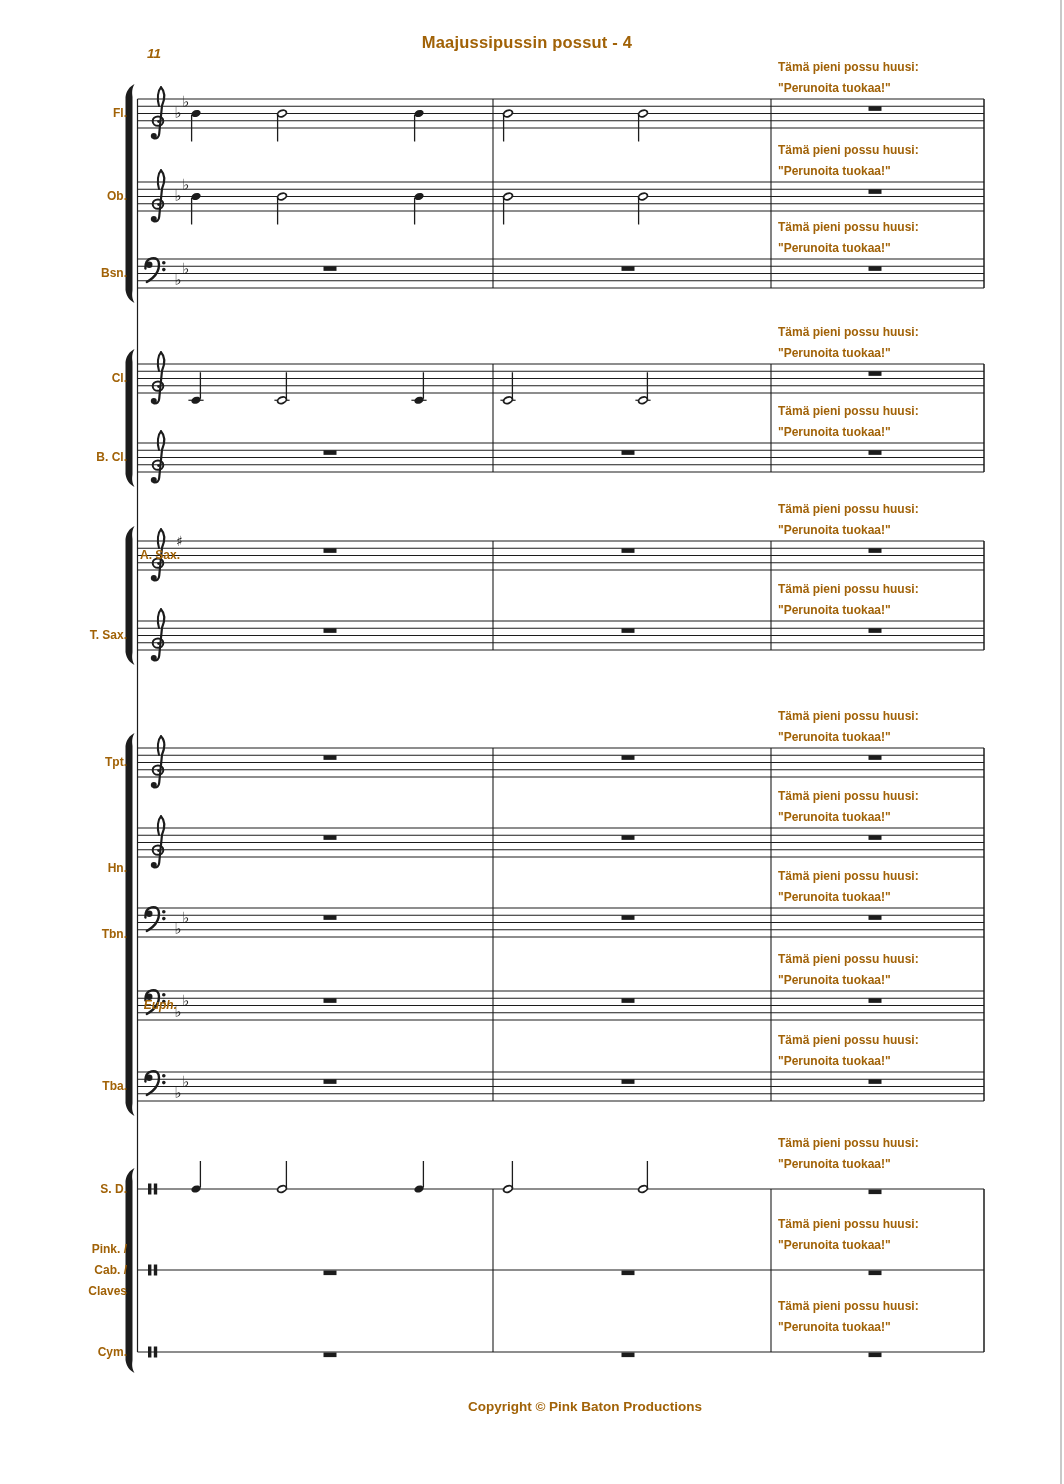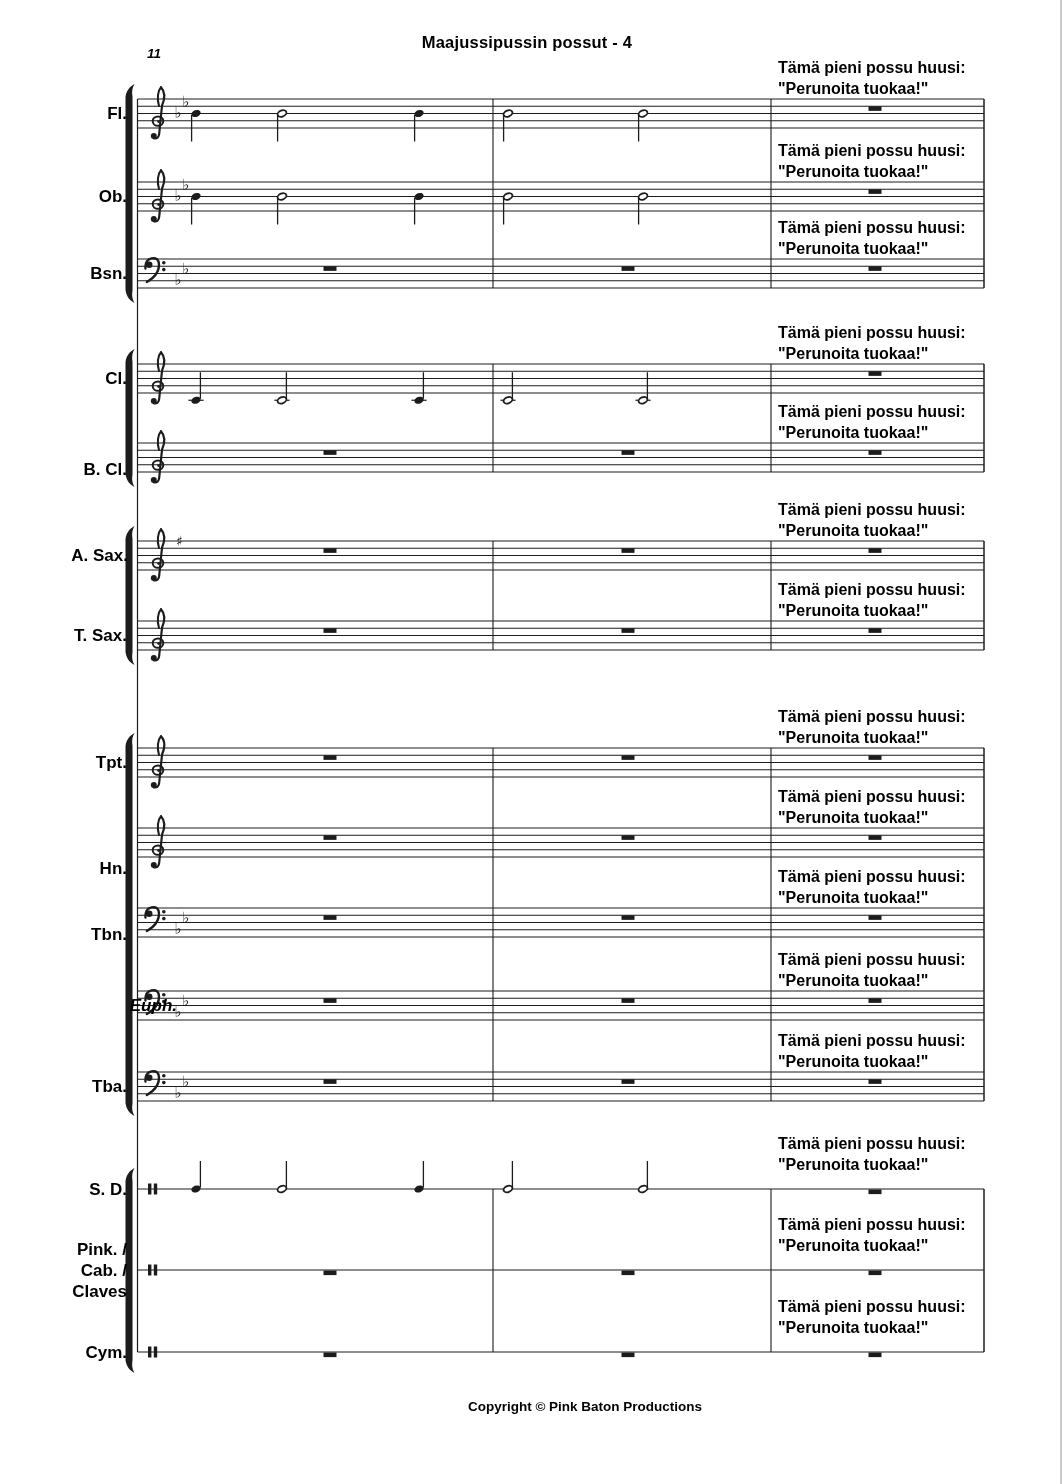--- a/index.html
+++ b/index.html
@@ -1,27 +1,27 @@
 <!DOCTYPE html>
 <html><head>
 <meta charset="utf-8">
 <style>
   html,body{margin:0;padding:0;background:#ffffff;}
   .page{position:relative;width:1064px;height:1484px;background:#fff;overflow:hidden;
-        font-family:"Liberation Sans",sans-serif;color:#000000;}
+        font-family:"Liberation Sans",sans-serif;color:#a16207;}
   .title{position:absolute;top:33px;left:0;width:1054px;text-align:center;
          font-size:16.5px;font-weight:700;letter-spacing:.2px;}
   .measure-number{position:absolute;top:46px;left:147px;font-size:13.5px;
          font-style:italic;font-weight:700;}
   .copyright{position:absolute;top:1399px;left:10px;width:1054px;text-align:center;
          font-size:13.5px;font-weight:700;margin-left:48px;}
   svg.score{position:absolute;top:0;left:0;}
-  .staff-label{position:absolute;text-align:right;font-size:17px;font-weight:600;
+  .staff-label{position:absolute;text-align:right;font-size:12px;font-weight:600;
          line-height:21px;white-space:nowrap;}
-  .annotation{position:absolute;font-size:16px;font-weight:600;line-height:21px;
+  .annotation{position:absolute;font-size:12px;font-weight:600;line-height:21px;
          white-space:nowrap;}
   .edge{position:absolute;top:0;height:1484px;width:2px;}
 </style>
 </head>
 <body>
 
 <div class="page">
   <div class="title">Maajussipussin possut - 4</div>
   <div class="measure-number">11</div>
   <svg id="score-svg" class="score" width="1064" height="1484">
@@ -324,26 +324,26 @@
     <div class="staff-label" style="right: 937px; top: 263px;">Bsn.</div>
     <div class="annotation" style="left: 778px; top: 217px;">
       <div>Tämä pieni possu huusi:</div>
       <div>"Perunoita tuokaa!"</div>
     </div>
     <div class="staff-label" style="right: 937px; top: 368px;">Cl.</div>
     <div class="annotation" style="left: 778px; top: 322px;">
       <div>Tämä pieni possu huusi:</div>
       <div>"Perunoita tuokaa!"</div>
     </div>
-    <div class="staff-label" style="right: 937px; top: 447px; margin-top: 12px;">B. Cl.</div>
+    <div class="staff-label" style="right: 937px; top: 447px;">B. Cl.</div>
     <div class="annotation" style="left: 778px; top: 401px;">
       <div>Tämä pieni possu huusi:</div>
       <div>"Perunoita tuokaa!"</div>
     </div>
-    <div class="staff-label" style="right: 936px; top: 545px;">A. Sax.</div>
+    <div class="staff-label" style="right: 884px; top: 545px;">A. Sax.</div>
     <div class="annotation" style="left: 778px; top: 499px;">
       <div>Tämä pieni possu huusi:</div>
       <div>"Perunoita tuokaa!"</div>
     </div>
     <div class="staff-label" style="right: 937px; top: 625px;">T. Sax.</div>
     <div class="annotation" style="left: 778px; top: 579px;">
       <div>Tämä pieni possu huusi:</div>
       <div>"Perunoita tuokaa!"</div>
     </div>
     <div class="staff-label" style="right: 937px; top: 752px;">Tpt.</div>

